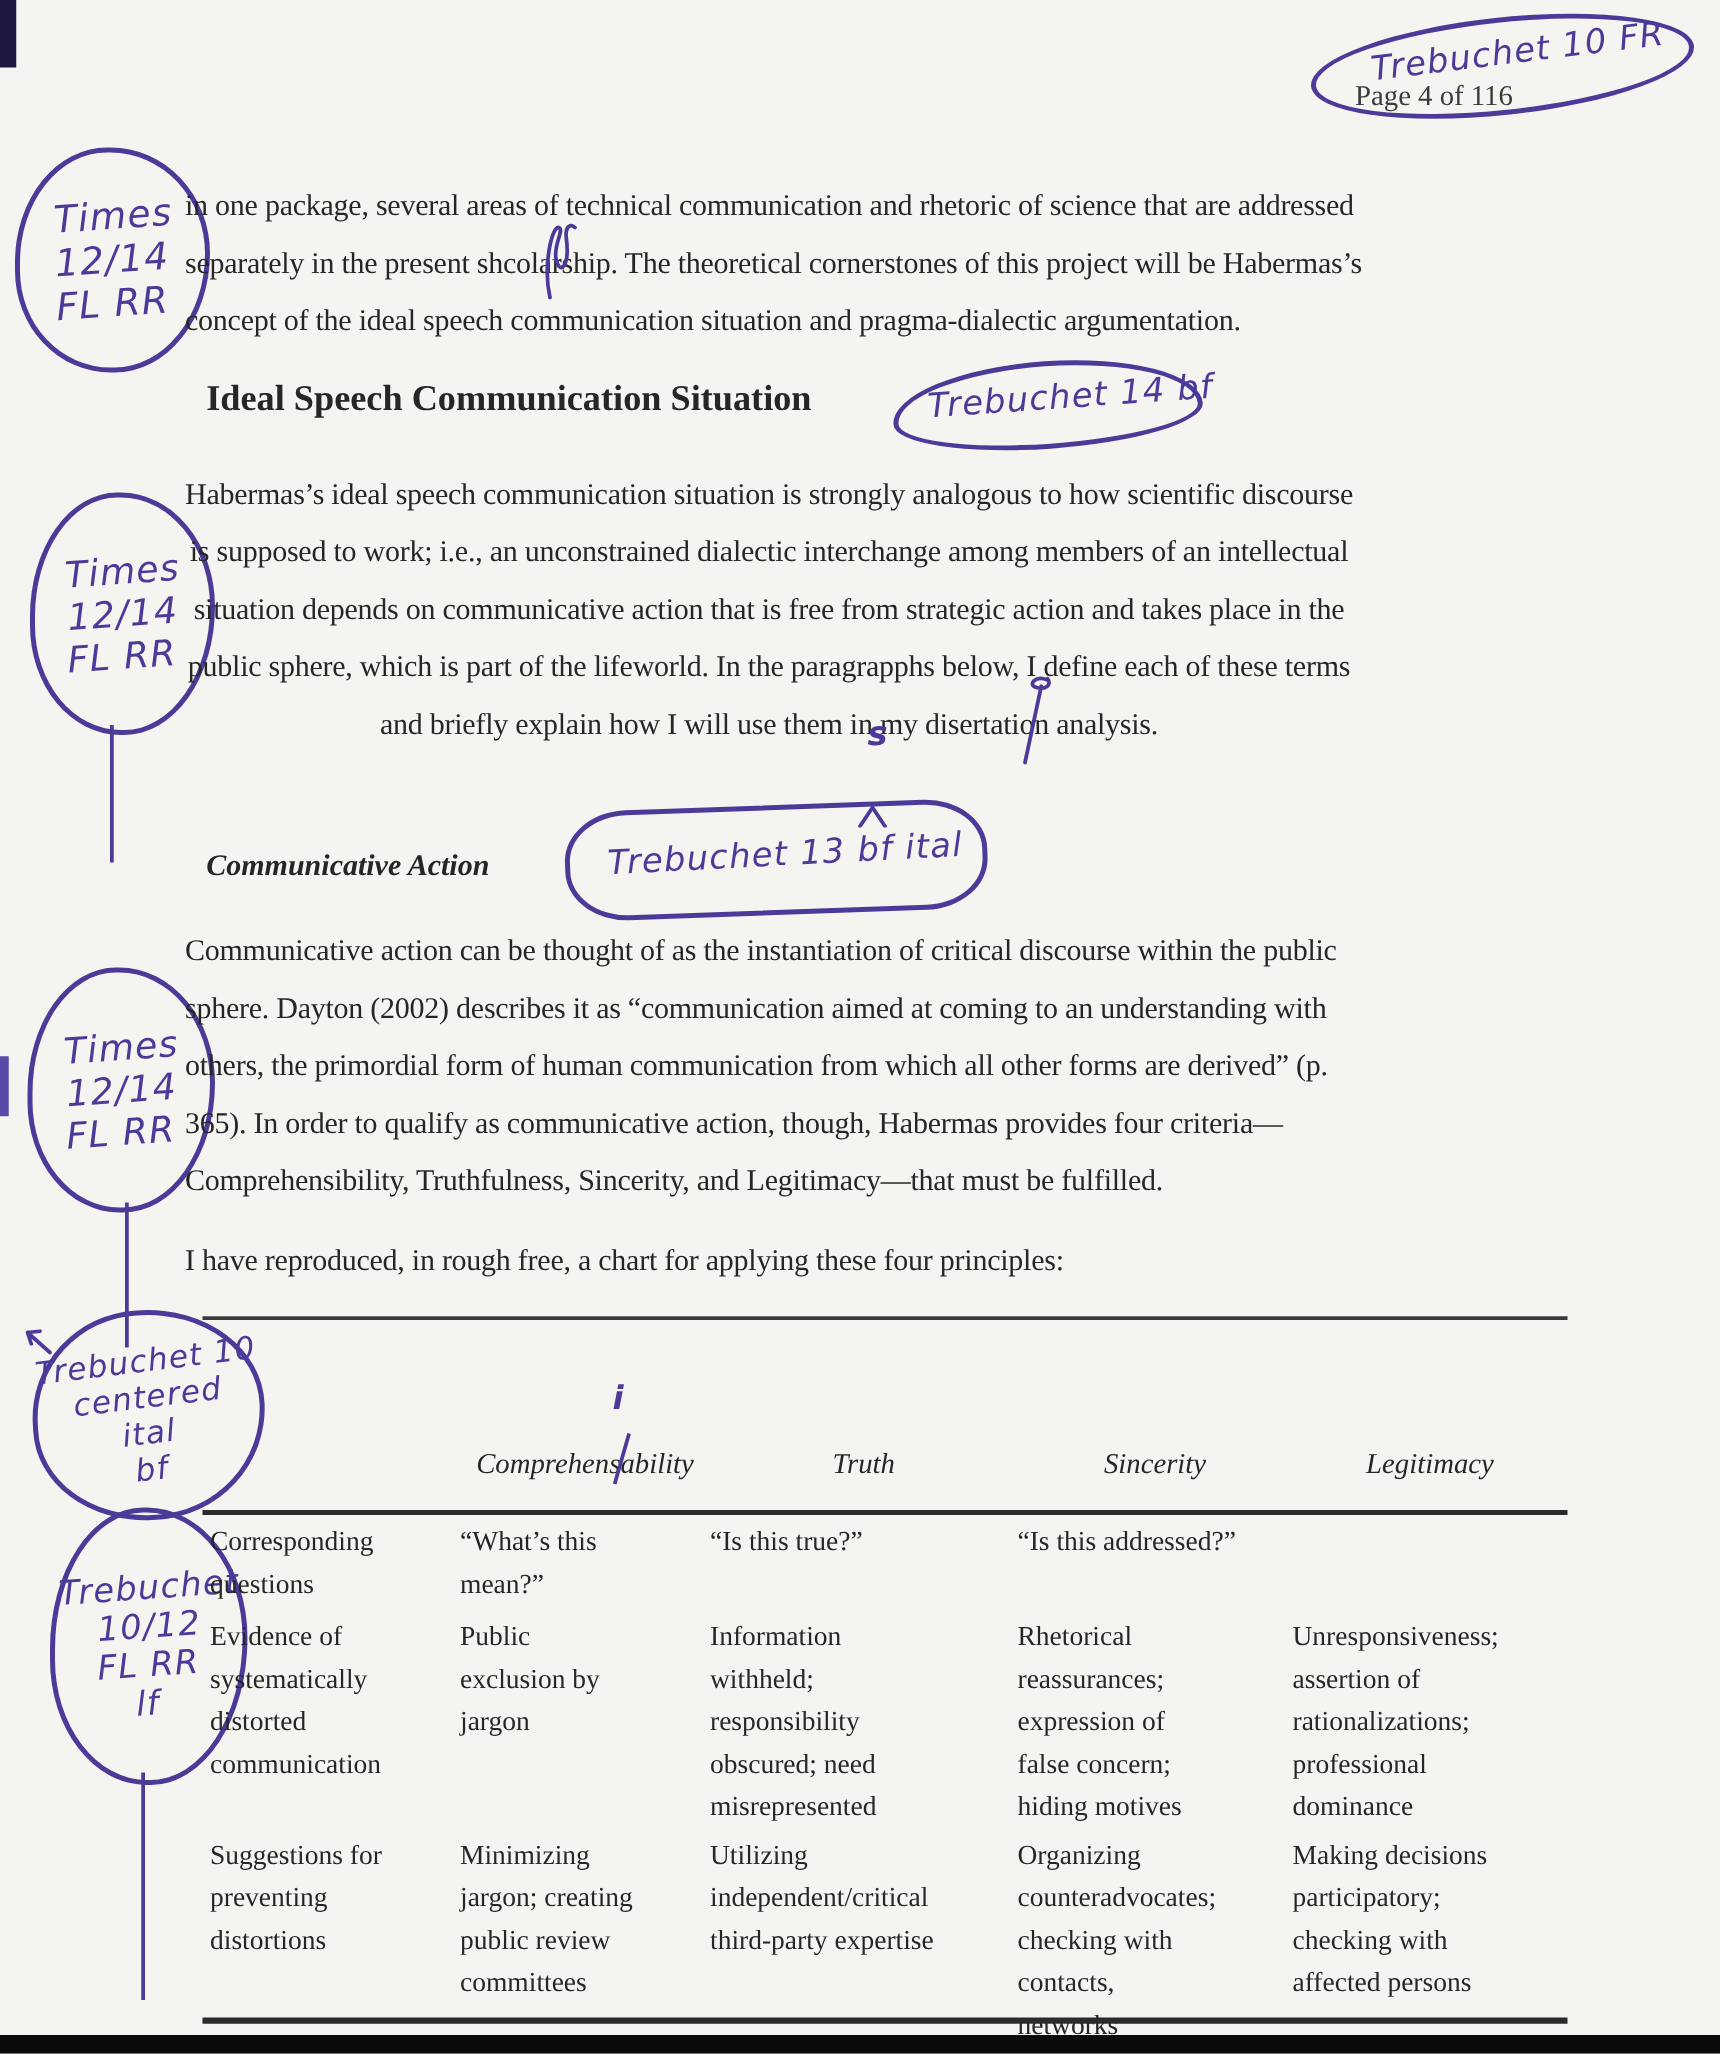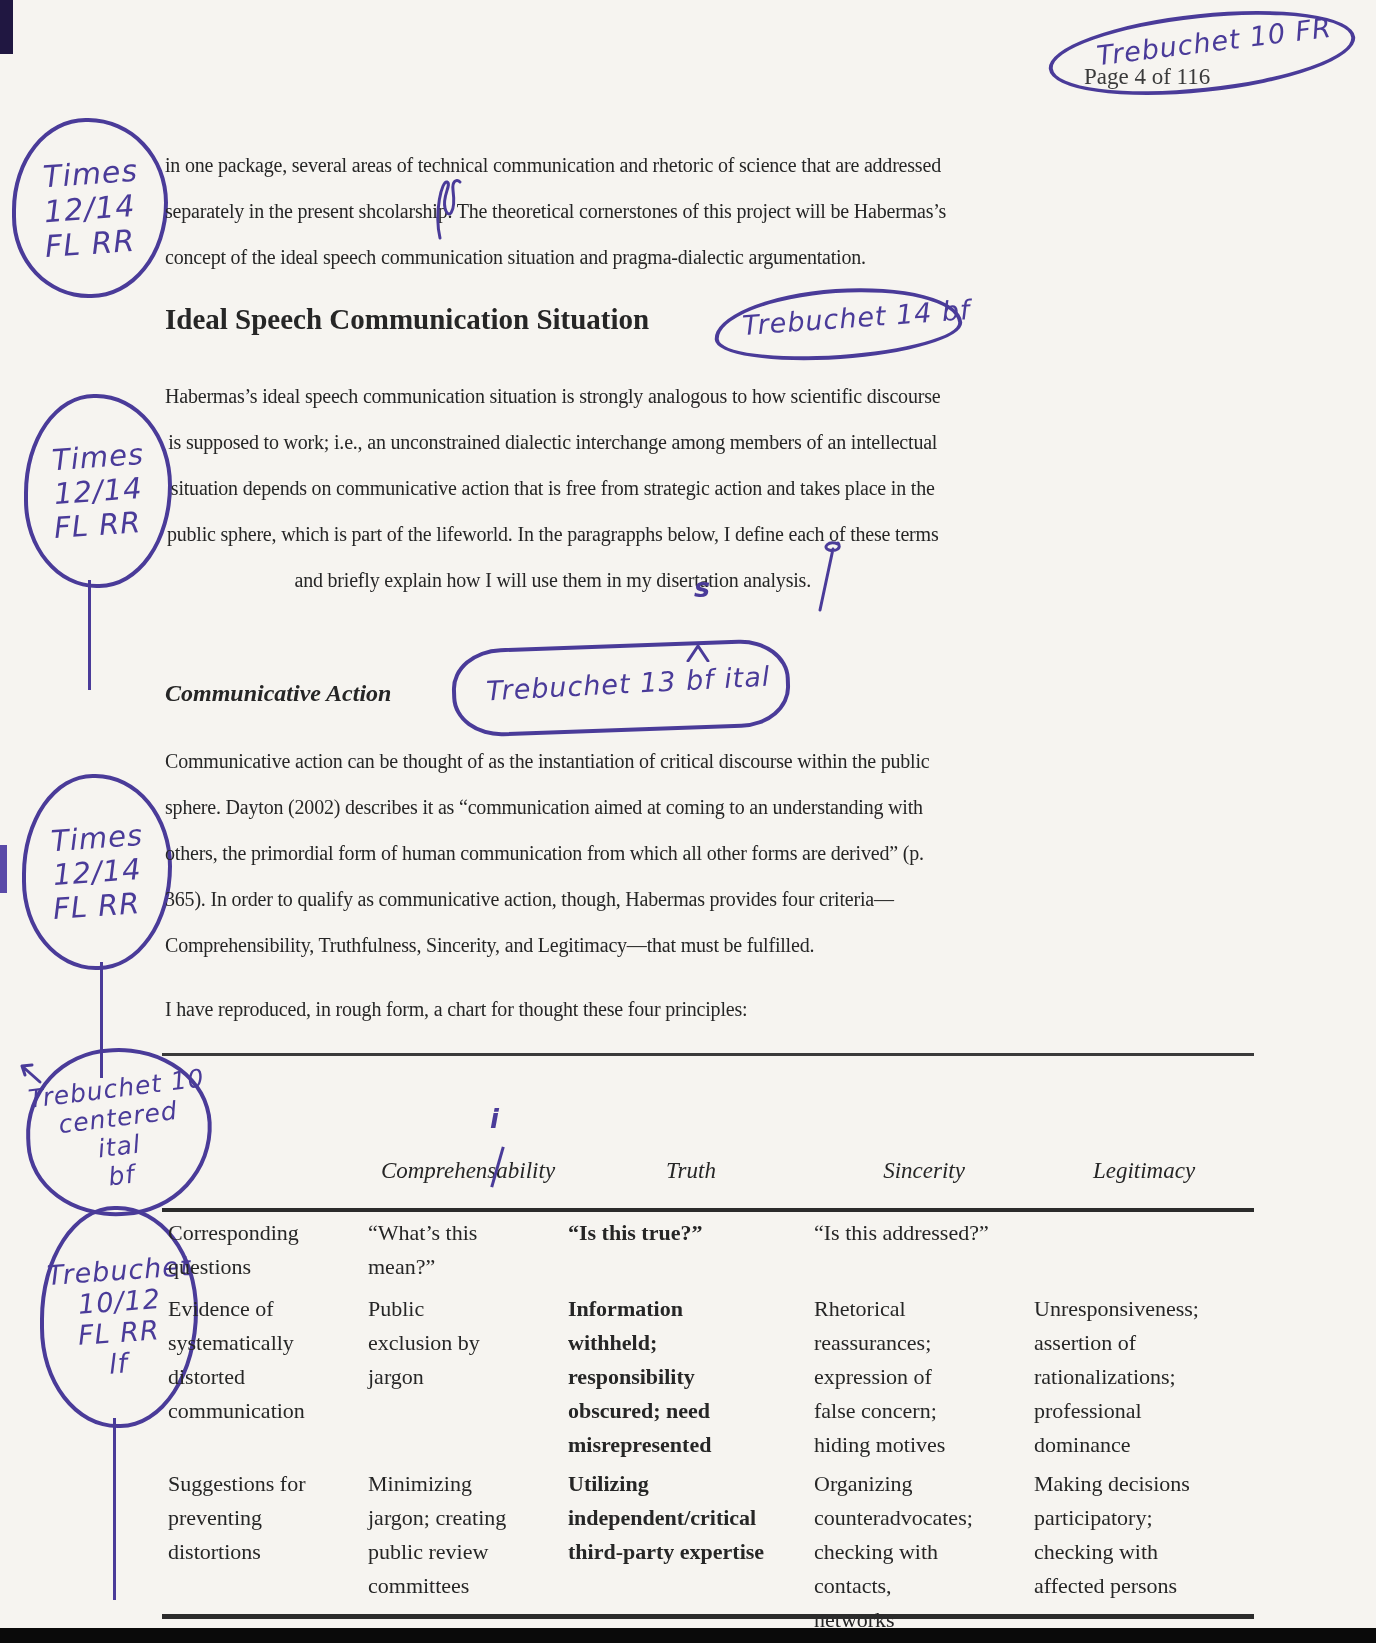--- a/index.html
+++ b/index.html
@@ -5,21 +5,21 @@
   html,body{margin:0;padding:0;background:#888;}
   .page{position:relative;width:1376px;height:1643px;background:#f6f4f0;overflow:hidden;
         font-family:"Liberation Serif",serif;color:#262626;}
 
   
   .corner-mark{position:absolute;left:0;top:0;width:13px;height:54px;background:#201741;}
   .edge-mark{position:absolute;left:0;top:845px;width:7px;height:48px;background:#5a4aa8;}
   .bottom-bar{position:absolute;left:0;top:1628px;width:1376px;height:15px;background:#0a0a0a;}
 
   
-  .para{position:absolute;left:165px;font-size:20px;line-height:46px;letter-spacing:-0.2px;}
+  .para{position:absolute;left:148px;font-size:24px;line-height:46px;letter-spacing:-0.2px;}
   .pline{white-space:nowrap;}
   .h1{position:absolute;left:165px;top:303px;font-size:29px;font-weight:bold;}
   .h2{position:absolute;left:165px;top:680px;font-size:24px;font-weight:bold;font-style:italic;}
   .pagenum{position:absolute;left:1084px;top:64px;font-size:23px;color:#3a3a3a;}
 
   
   .hw{position:absolute;font-family:"DejaVu Sans",sans-serif;font-style:italic;color:#4a3b99;
       letter-spacing:1px;white-space:nowrap;}
   .balloon{position:absolute;border:4px solid #4a3b99;border-radius:48% 52% 50% 50%/52% 48% 54% 46%;
            display:flex;flex-direction:column;align-items:center;justify-content:center;
@@ -30,21 +30,21 @@
   .ellipse{position:absolute;border:4px solid #4a3b99;border-radius:50%;}
   .ink-svg{position:absolute;stroke:#4a3b99;fill:none;stroke-width:3;stroke-linecap:round;}
 
   
   .rule{position:absolute;left:162px;width:1092px;background:#3a3a3a;}
   .thead-c1{position:absolute;left:168px;top:1058px;width:200px;font-style:italic;font-size:23px;
             line-height:45px;white-space:pre-line;}
   .thead{position:absolute;top:1148px;font-style:italic;font-size:23px;line-height:45px;text-align:center;}
   .trow{position:absolute;left:168px;width:1100px;display:flex;font-size:22px;line-height:34px;}
   .cell{white-space:pre-line;box-sizing:border-box;padding-right:14px;}
-  .c1{width:200px;} .c2{width:200px;} .c3{width:246px;font-weight:bold;} .c4{width:220px;} .c5{width:226px;}
+  .c1{width:200px;} .c2{width:200px;} .c3{width:246px;} .c4{width:220px;} .c5{width:226px;}
 </style>
 </head>
 <body>
 
 <div class="page">
 
   <div class="corner-mark"></div>
   <div class="edge-mark"></div>
   <div class="bottom-bar"></div>
 
@@ -109,21 +109,21 @@
 
   <div class="para" style="top:738px;">
     <div class="pline">Communicative action can be thought of as the instantiation of critical discourse within the public</div>
     <div class="pline">sphere. Dayton (2002) describes it as “communication aimed at coming to an understanding with</div>
     <div class="pline">others, the primordial form of human communication from which all other forms are derived” (p.</div>
     <div class="pline">365). In order to qualify as communicative action, though, Habermas provides four criteria—</div>
     <div class="pline">Comprehensibility, Truthfulness, Sincerity, and Legitimacy—that must be fulfilled.</div>
   </div>
 
   <div class="para" style="top:986px;">
-    <div class="pline">I have reproduced, in rough form, a chart for thought these four principles:</div>
+    <div class="pline">I have reproduced, in rough free, a chart for applying these four principles:</div>
   </div>
 
   <div class="balloon" style="left:26px;top:1048px;width:178px;height:160px;transform:rotate(-3deg);">
     <div class="bl" style="font-size:25px;">Trebuchet 10</div>
     <div class="bl" style="font-size:25px;">centered</div>
     <div class="bl" style="font-size:25px;">ital</div>
     <div class="bl" style="font-size:25px;">bf</div>
   </div>
   <svg class="ink-svg" style="left:16px;top:1058px;" width="28" height="28" viewBox="0 0 28 28">
     <path d="M24,24 L6,8 M6,8 l3,9 M6,8 l10,-1"></path>

